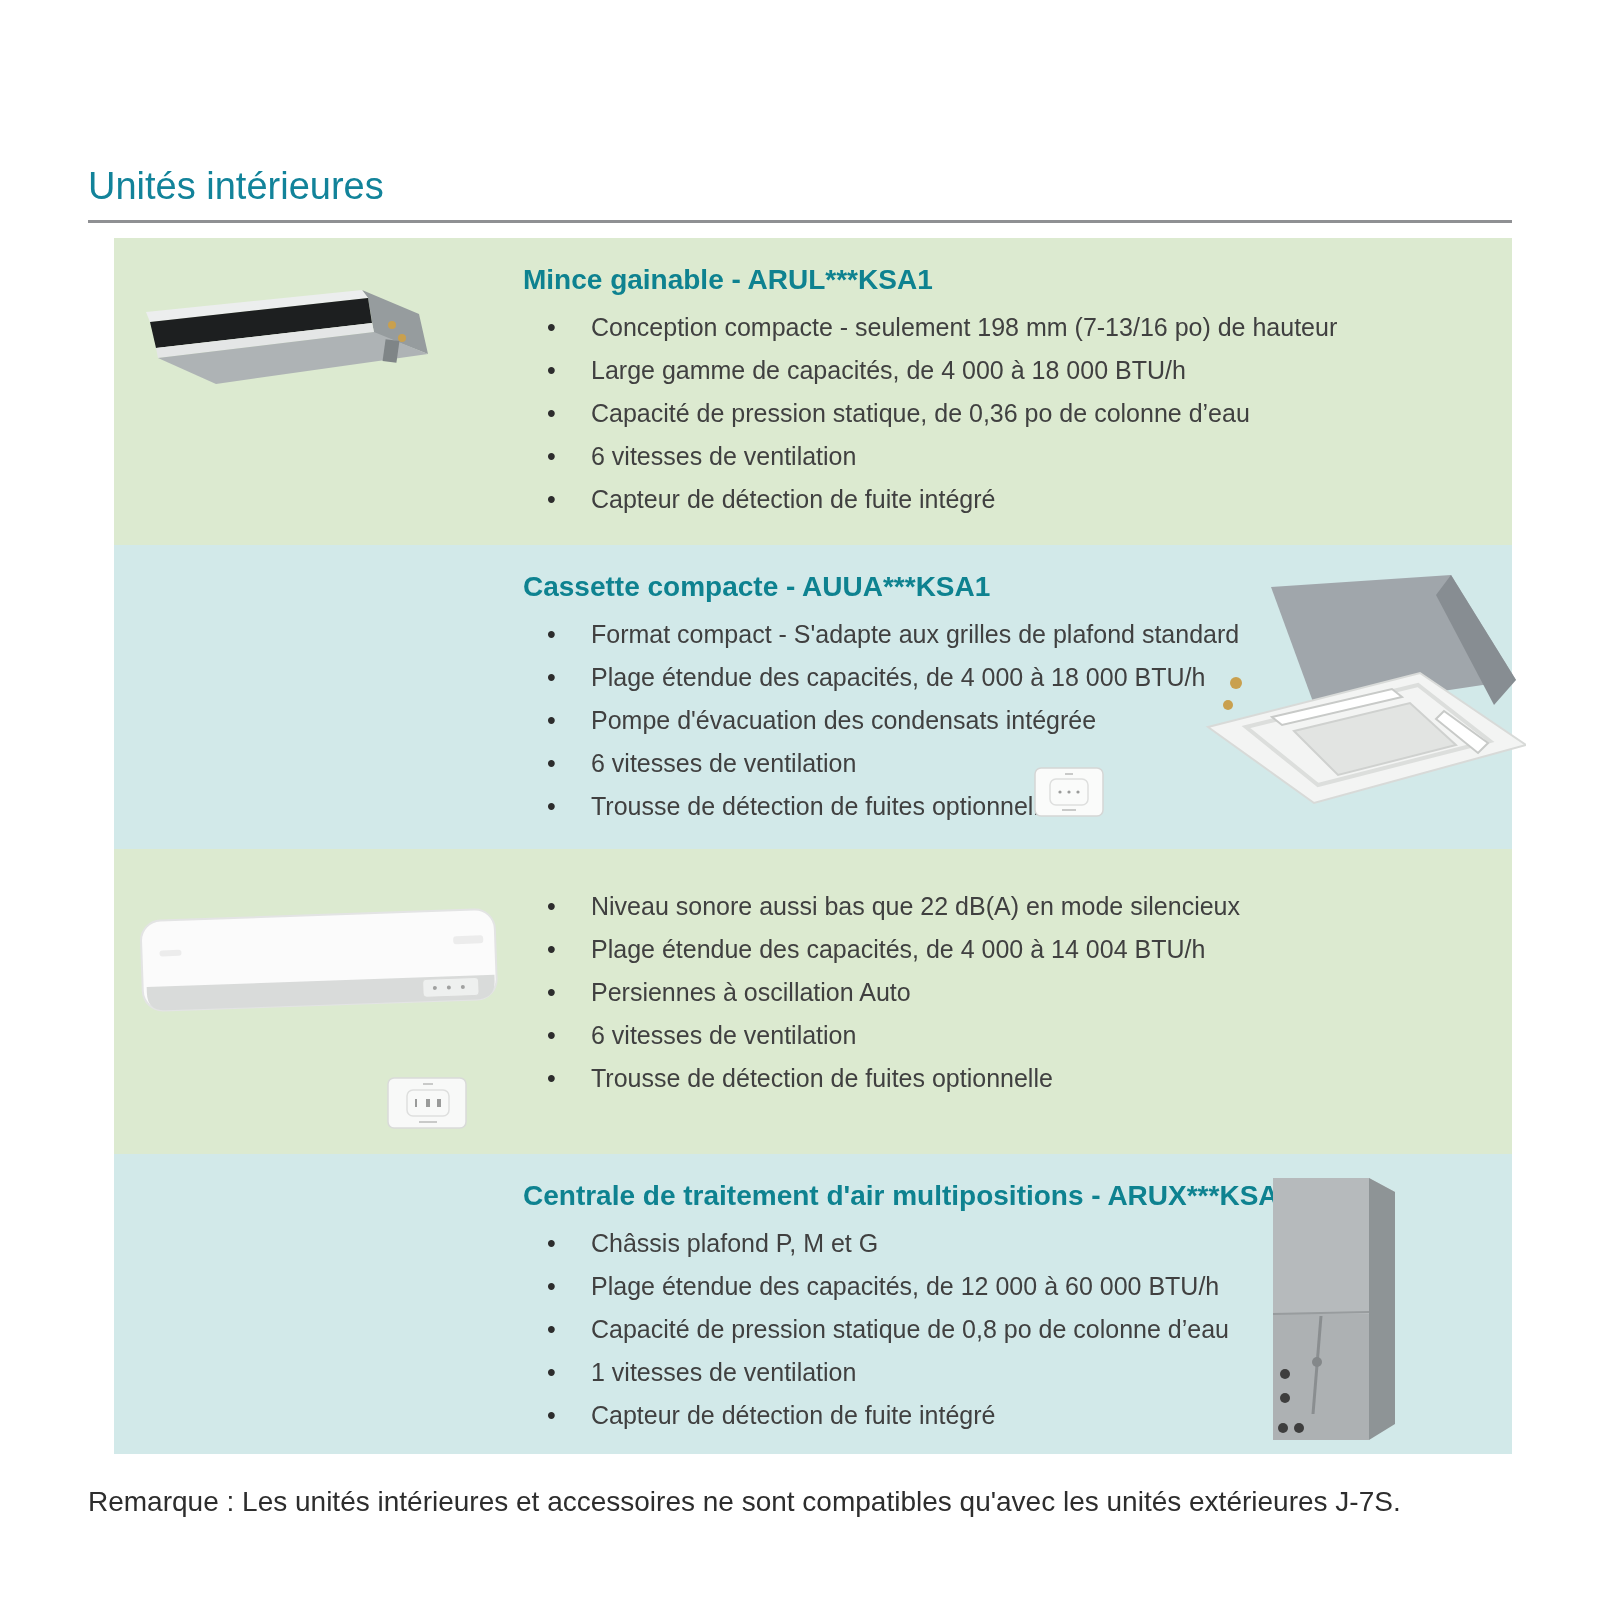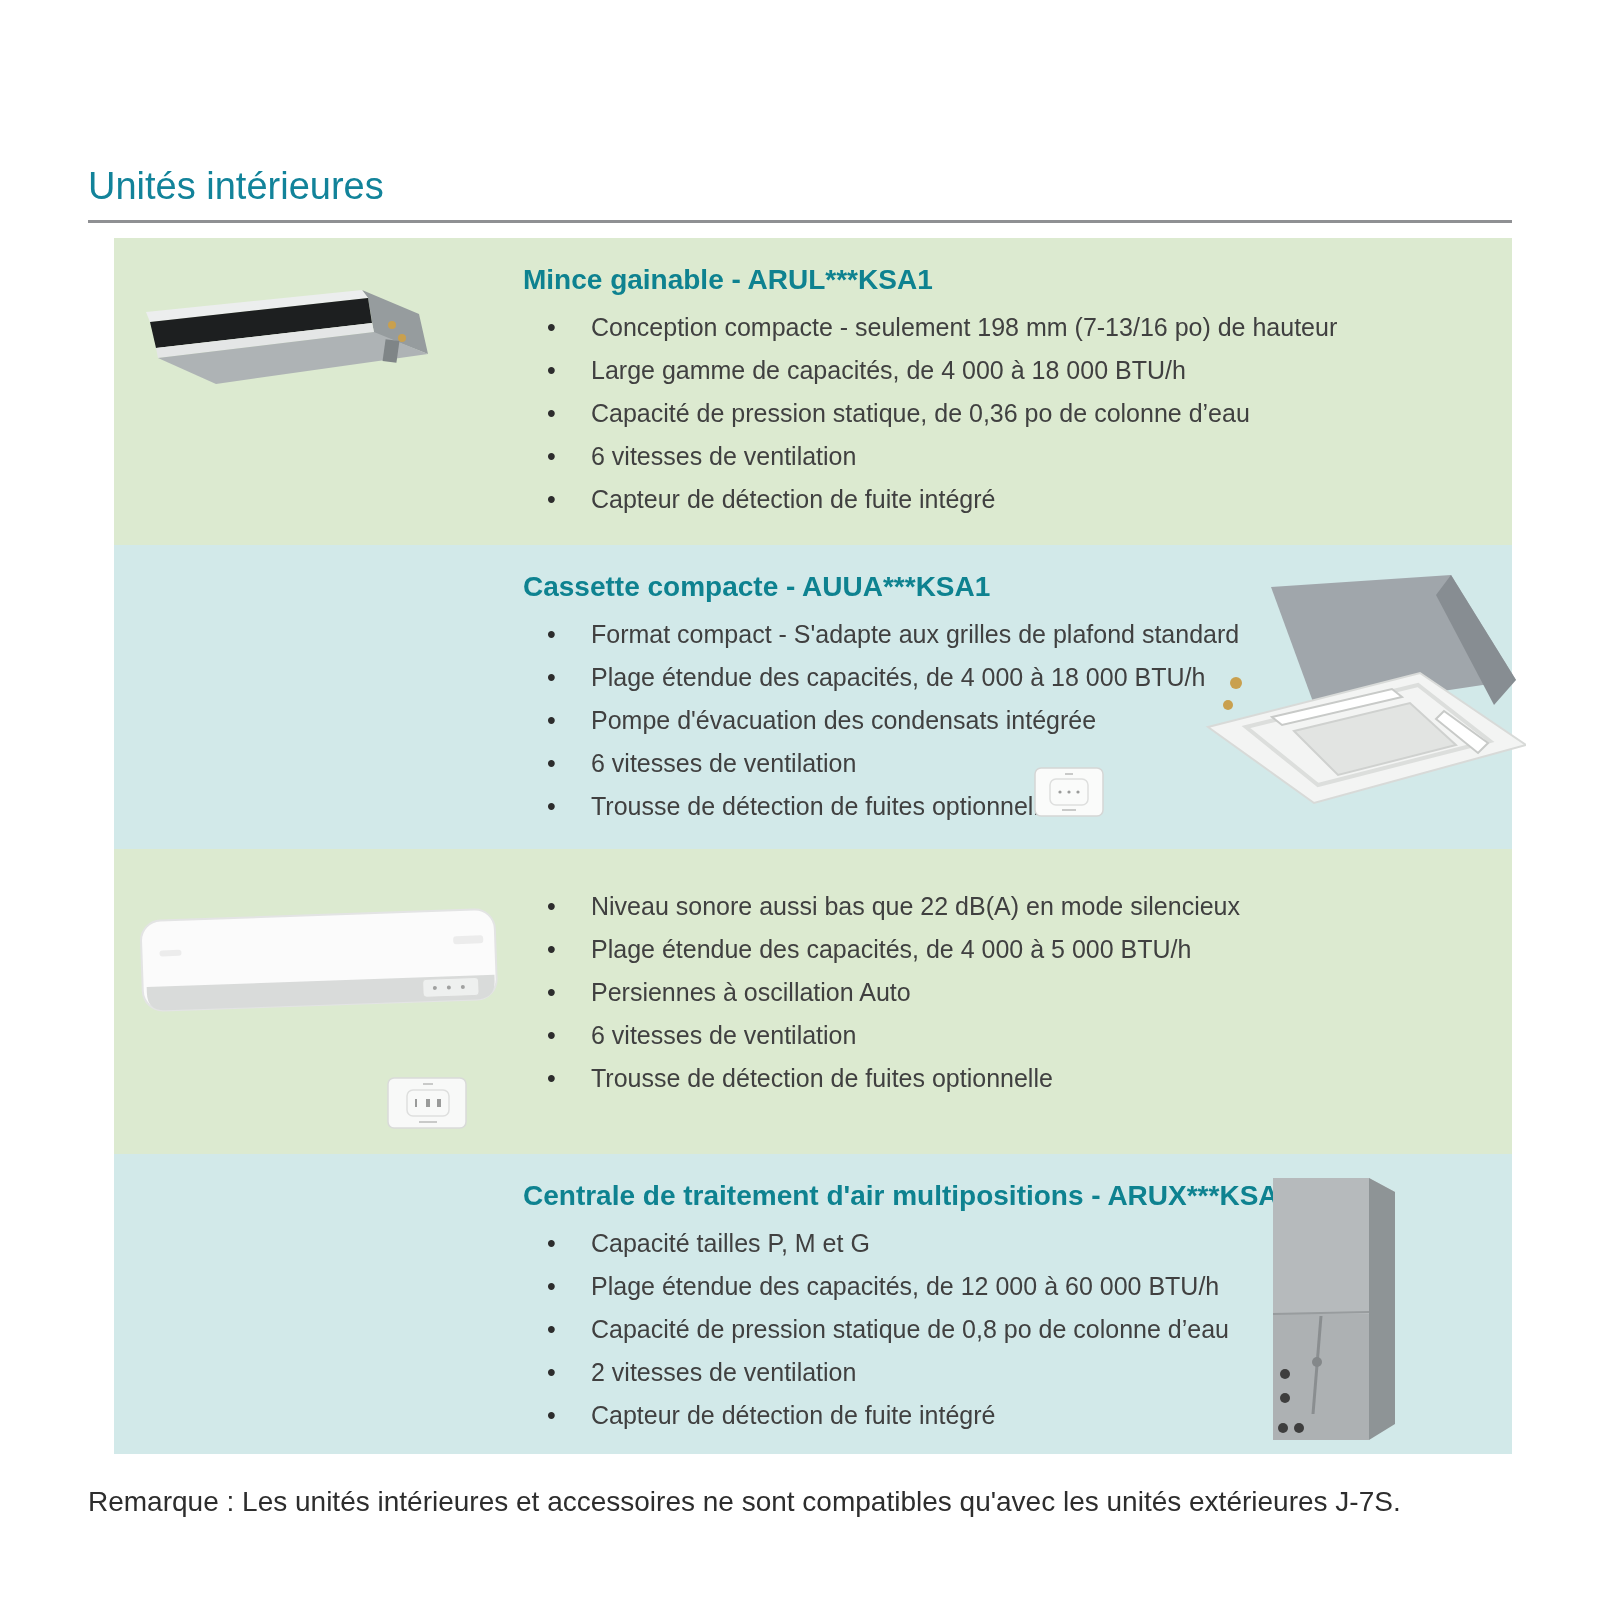--- a/index.html
+++ b/index.html
@@ -138,21 +138,21 @@
           <circle cx="35" cy="25" r="1.6" fill="#9a9b9a"></circle>
           <circle cx="44" cy="25" r="1.6" fill="#9a9b9a"></circle>
           <rect x="31" y="6" width="8" height="2" fill="#c9cac9"></rect>
           <rect x="28" y="42" width="14" height="2" fill="#c9cac9"></rect>
         </svg>
       </section>
 
       <section class="section bg-green h3">
         <ul class="bullets">
             <li>Niveau sonore aussi bas que 22 dB(A) en mode silencieux</li>
-            <li>Plage étendue des capacités, de 4 000 à 5 000 BTU/h</li>
+            <li>Plage étendue des capacités, de 4 000 à 14 004 BTU/h</li>
             <li>Persiennes à oscillation Auto</li>
             <li>6 vitesses de ventilation</li>
             <li>Trousse de détection de fuites optionnelle</li>
           </ul>
         <svg class="product-img img-wall-mount" viewBox="0 0 388 145" xmlns="http://www.w3.org/2000/svg">
           <g transform="rotate(-2 194 72)">
             <rect x="18" y="22" width="354" height="90" rx="20" fill="#fbfbfb" stroke="#e3e4e4" stroke-width="2"></rect>
             <path d="M 22,88 L 370,88 L 370,94 Q 370,112 350,112 L 40,112 Q 22,112 22,94 Z" fill="#d9dbda"></path>
             <rect x="298" y="90" width="56" height="18" rx="4" fill="#eef0ef" stroke="#d9dad9"></rect>
             <circle cx="310" cy="99" r="2" fill="#a0a1a0"></circle>
@@ -169,24 +169,24 @@
           <rect x="39" y="22" width="4" height="8" fill="#9a9b9a"></rect>
           <rect x="50" y="22" width="4" height="8" fill="#9a9b9a"></rect>
           <rect x="36" y="6" width="10" height="2" fill="#c9cac9"></rect>
           <rect x="32" y="44" width="18" height="2" fill="#c9cac9"></rect>
         </svg>
       </section>
 
       <section class="section bg-blue h4">
         <h2 class="section-heading">Centrale de traitement d'air multipositions - ARUX***KSA1</h2>
         <ul class="bullets">
-            <li>Capacité tailles P, M et G</li>
+            <li>Châssis plafond P, M et G</li>
             <li>Plage étendue des capacités, de 12 000 à 60 000 BTU/h</li>
             <li>Capacité de pression statique de 0,8 po de colonne d’eau</li>
-            <li>2 vitesses de ventilation</li>
+            <li>1 vitesses de ventilation</li>
             <li>Capteur de détection de fuite intégré</li>
           </ul>
         <svg class="product-img img-air-handler" viewBox="0 0 142 285" xmlns="http://www.w3.org/2000/svg">
           <polygon points="12,12 108,12 134,26 36,26" fill="#c2c6c8"></polygon>
           <polygon points="108,12 134,26 134,258 108,274" fill="#8e9496"></polygon>
           <rect x="12" y="12" width="96" height="136" fill="#b6babc"></rect>
           <rect x="12" y="148" width="96" height="126" fill="#adb1b3"></rect>
           <line x1="12" y1="148" x2="108" y2="146" stroke="#989c9e" stroke-width="2"></line>
           <line x1="60" y1="150" x2="52" y2="248" stroke="#8a8e90" stroke-width="3"></line>
           <circle cx="56" cy="196" r="5" fill="#84888a"></circle>

